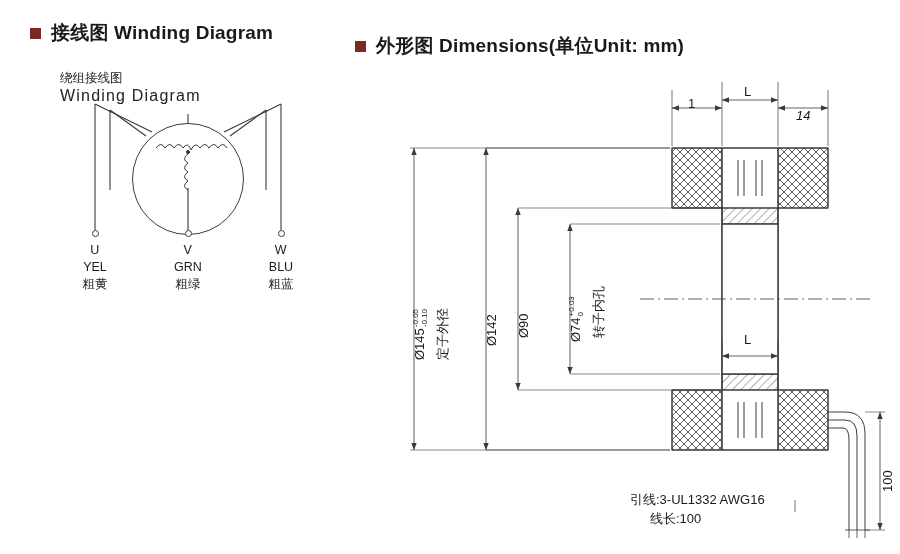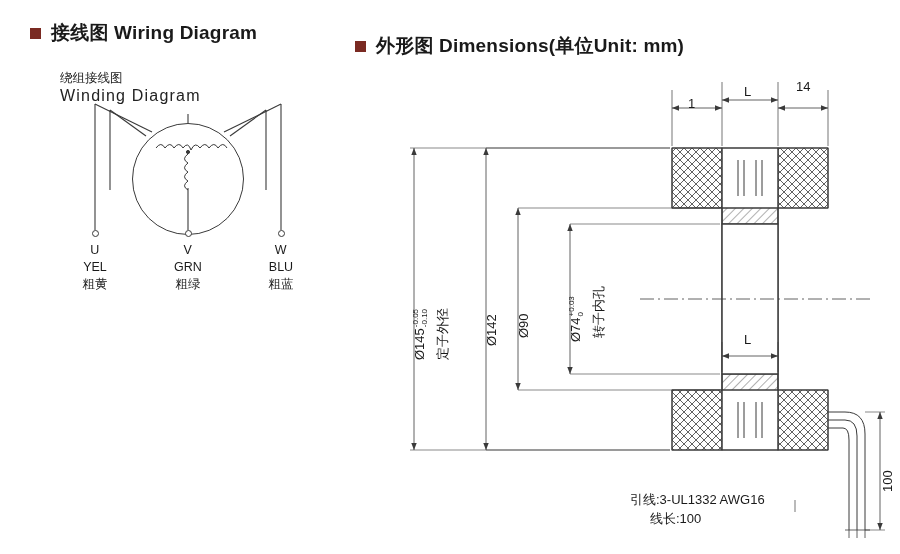--- a/index.html
+++ b/index.html
@@ -62,21 +62,21 @@
   }
   .hlabel{position:absolute;font-size:13px;white-space:nowrap;}
   .note{position:absolute;font-size:13px;white-space:nowrap;line-height:19px;}
   svg{position:absolute;left:0;top:0;overflow:visible;}
 </style>
 </head>
 <body>
 
 <div class="heading" id="heading-wiring">
   <span class="bullet" style="background: rgb(122, 42, 34);"></span>
-  <span>接线图 Wiring Diagram</span>
+  <span>接线图 Winding Diagram</span>
 </div>
 
 <div class="heading" id="heading-dim">
   <span class="bullet" style="background: rgb(122, 42, 34);"></span>
   <span>外形图 Dimensions(单位Unit: mm)</span>
 </div>
 
 <div class="panel" id="wiring-area">
 
   <div class="wd-title">
@@ -237,21 +237,21 @@
       <line x1="525" y1="352" x2="545" y2="352" stroke-width="0.6"></line>
       <line x1="525" y1="470" x2="545" y2="470" stroke-width="0.6"></line>
       <line x1="540" y1="352" x2="540" y2="470" marker-start="url(#arrL)" marker-end="url(#arrR)" stroke-width="0.8"></line>
 
       <path d="M455,440 L455,452" stroke-width="0.7"></path>
     </g>
   </svg>
 
   <div class="hlabel" style="left:348px;top:36px;">1</div>
   <div class="hlabel" style="left:404px;top:24px;">L</div>
-  <div class="hlabel" style="left:456px;top:19px;">14</div>
+  <div class="hlabel" style="left:456px;top:48px;font-style:italic;">14</div>
 
   <div class="hlabel" style="left:404px;top:272px;">L</div>
 
   <div class="vlabel" style="left:72px;top:300px;transform:rotate(-90deg);">
     <span>Ø145</span><span class="tol"><span style="display:block">-0.05</span><span style="display:block">-0.10</span></span>
   </div>
   <div class="vlabel" style="left:94px;top:300px;transform:rotate(-90deg);">定子外径</div>
 
   <div class="vlabel" style="left:144px;top:286px;transform:rotate(-90deg);">Ø142</div>
 

